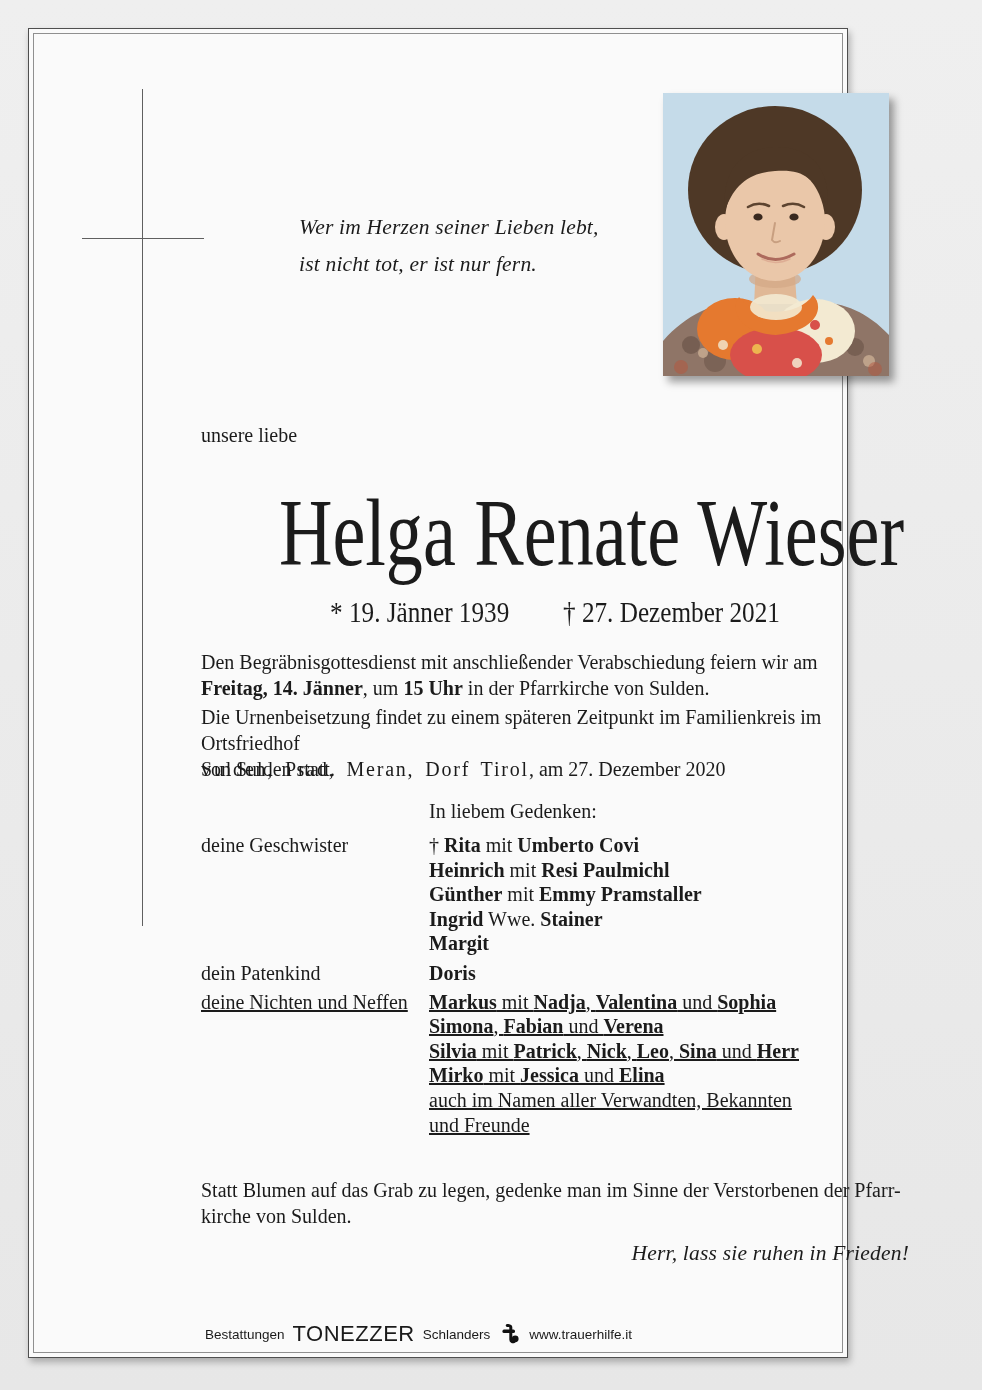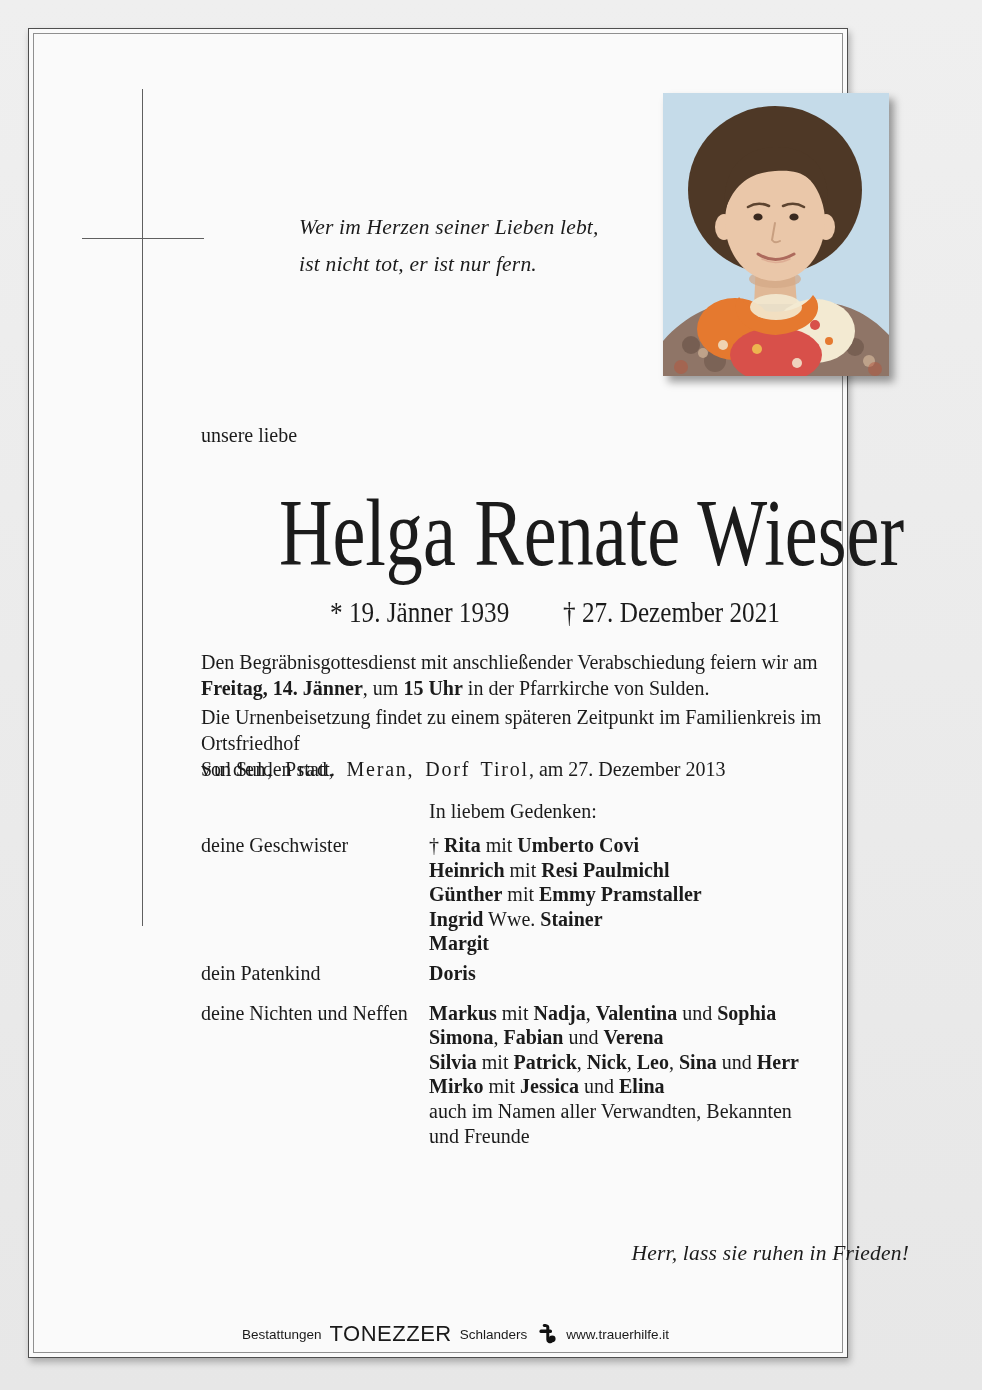--- a/index.html
+++ b/index.html
@@ -45,29 +45,29 @@
   .para{font-size:20px;line-height:26px;}
   .service{left:172px;top:620px;width:716px;}
   .urn{left:172px;top:675px;width:716px;}
   .dateline{left:172px;top:729px;width:716px;font-size:20px;}
   .dateline .places{letter-spacing:1.8px;word-spacing:4px;}
   .gedenken{left:400px;top:771px;font-size:20px;}
   
   .family{left:172px;top:804px;width:720px;font-size:20px;line-height:24.6px;}
   .frow{display:flex;align-items:flex-start;}
   .frow + .frow{margin-top:5px;}
-  .frow.tight{margin-top:15px;}
+  .frow.tight{margin-top:4px;text-decoration:underline;}
   .flabel{width:228px;flex:0 0 228px;white-space:nowrap;}
   .fval{flex:1;}
   .b{font-weight:bold;}
   .flowers{left:172px;top:1148px;width:716px;}
   .closing{left:172px;top:1212px;width:708px;text-align:right;font-style:italic;font-size:21.5px;letter-spacing:.2px;}
   
   .footer{left:176px;top:1292px;display:flex;align-items:center;gap:8px;
-          font-family:"Liberation Sans","DejaVu Sans",sans-serif;color:var(--footer-ink,#1a1a1a);margin-left:37px;}
+          font-family:"Liberation Sans","DejaVu Sans",sans-serif;color:var(--footer-ink,#1a1a1a);}
   .f-small{font-size:13.5px;}
   .f-brand{font-size:22px;letter-spacing:.5px;font-weight:400;}
   .f-url{font-size:13.5px;}
   .f-logo{display:inline-block;margin:0 2px;}
 </style>
 </head>
 <body>
 
 <div class="card">
 
@@ -145,21 +145,21 @@
       <div><span>Den Begräbnisgottesdienst mit anschließender Verabschiedung feiern wir am</span></div>
       <div><span class="b">Freitag, 14. Jänner</span><span>, um </span><span class="b">15 Uhr</span><span> in der Pfarrkirche von Sulden.</span></div>
     </div>
 
   <div class="abs para urn">
       <div><span>Die Urnenbeisetzung findet zu einem späteren Zeitpunkt im Familienkreis im Ortsfriedhof</span></div>
       <div><span>von Sulden statt.</span></div>
     </div>
 
   <div class="abs dateline">
-    <span class="places">Sulden, Prad, Meran, Dorf Tirol</span><span>, am 27. Dezember 2013</span>
+    <span class="places">Sulden, Prad, Meran, Dorf Tirol</span><span>, am 27. Dezember 2020</span>
   </div>
 
   <div class="abs gedenken">In liebem Gedenken:</div>
 
   <div class="abs family">
     <div class="frow">
       <div class="flabel">deine Geschwister</div>
       <div class="fval">
           <div><span>† </span><span class="b">Rita</span><span> mit </span><span class="b">Umberto Covi</span></div>
           <div><span class="b">Heinrich</span><span> mit </span><span class="b">Resi Paulmichl</span></div>
@@ -180,20 +180,24 @@
           <div><span class="b">Markus</span><span> mit </span><span class="b">Nadja</span><span>, </span><span class="b">Valentina</span><span> und </span><span class="b">Sophia</span></div>
           <div><span class="b">Simona</span><span>, </span><span class="b">Fabian</span><span> und </span><span class="b">Verena</span></div>
           <div><span class="b">Silvia</span><span> mit </span><span class="b">Patrick</span><span>, </span><span class="b">Nick</span><span>, </span><span class="b">Leo</span><span>, </span><span class="b">Sina</span><span> und </span><span class="b">Herr</span></div>
           <div><span class="b">Mirko</span><span> mit </span><span class="b">Jessica</span><span> und </span><span class="b">Elina</span></div>
           <div><span>auch im Namen aller Verwandten, Bekannten</span></div>
           <div><span>und Freunde</span></div>
         </div>
     </div>
   </div>
 
+  <div class="abs para flowers">
+    <div>Statt Blumen auf das Grab zu legen, gedenke man im Sinne der Verstorbenen der Pfarr-</div>
+    <div>kirche von Sulden.</div>
+  </div>
 
   <div class="abs closing">Herr, lass sie ruhen in Frieden!</div>
 
   <div class="abs footer">
     <span class="f-small">Bestattungen</span>
     <span class="f-brand">TONEZZER</span>
     <span class="f-small">Schlanders</span>
     <svg class="f-logo" width="19" height="20" viewBox="0 0 19 20">
       <path d="M7.2,1.5 C7.2,1.5 10.8,1.2 10.8,3.2 L10.8,15.5 C10.8,17.5 12.5,18.2 14,17.6" stroke="#111" stroke-width="3" fill="none" stroke-linecap="round"></path>
       <rect x="2.4" y="5.6" width="12.6" height="3.4" rx="1.6" fill="#111"></rect>

